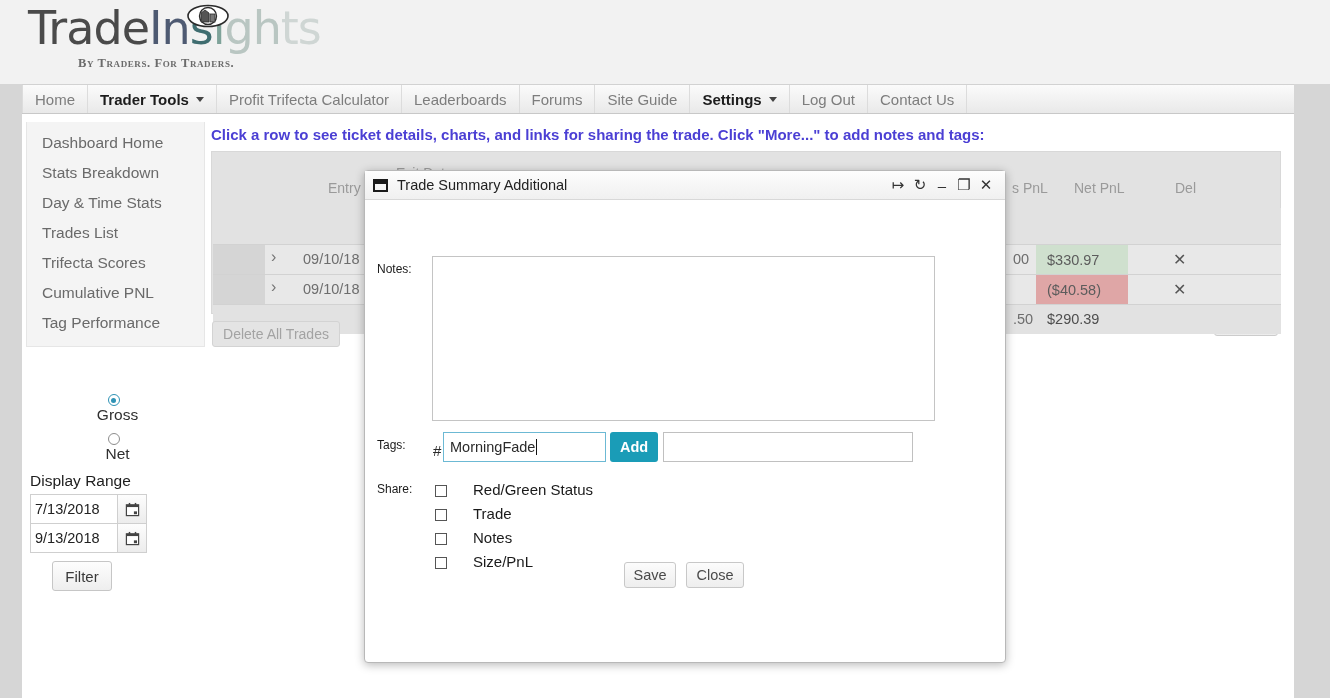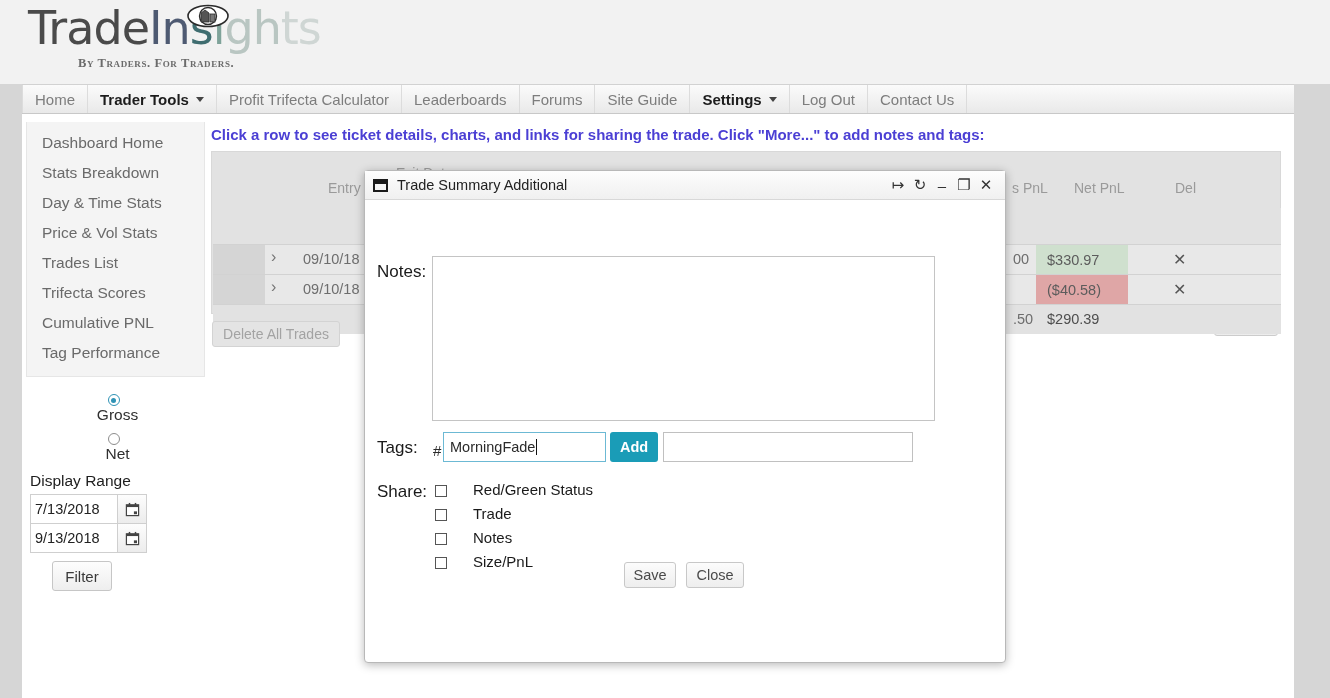--- a/index.html
+++ b/index.html
@@ -190,21 +190,21 @@
     background:#1a1a1a;
   }
   .modal-title-text { font-size:14.5px; color:#222; flex:1; }
   .tbtn {
     width:22px;height:22px;display:flex;align-items:center;
     justify-content:center;font-size:15px;color:#333;
   }
   .modal-body { position:relative; height:462px; }
 
   .row-label {
-    position:absolute; font-size:17px; color:#1a1a1a;
+    position:absolute; font-size:12px; color:#1a1a1a;
   }
   .notes-area {
     position:absolute; left:67px; top:56px;
     width:503px; height:165px;
     border:1px solid #c4c4c4; background:#fff;
   }
   .hash { position:absolute; left:68px; top:242px; font-size:15px; color:#2b2b2b;}
   .tag-input {
     position:absolute; left:78px; top:232px;
     width:163px; height:30px;
@@ -290,21 +290,20 @@
   </div>
 </div>
 
 <div class="content">
 
   <div class="sidebar">
     <div class="side-menu">
       <div class="side-item"><span>Dashboard Home</span></div>
       <div class="side-item"><span>Stats Breakdown</span></div>
       <div class="side-item"><span>Day &amp; Time Stats</span></div>
-      <div class="side-item"><span>Price &amp; Vol Stats</span></div>
       <div class="side-item"><span>Trades List</span></div>
       <div class="side-item"><span>Trifecta Scores</span></div>
       <div class="side-item"><span>Cumulative PNL</span></div>
       <div class="side-item"><span>Tag Performance</span></div>
     </div>
 
     <div class="radios">
       <div class="radio-row">
         <span class="radio on"></span>
         <span class="radio-label">Gross</span>

